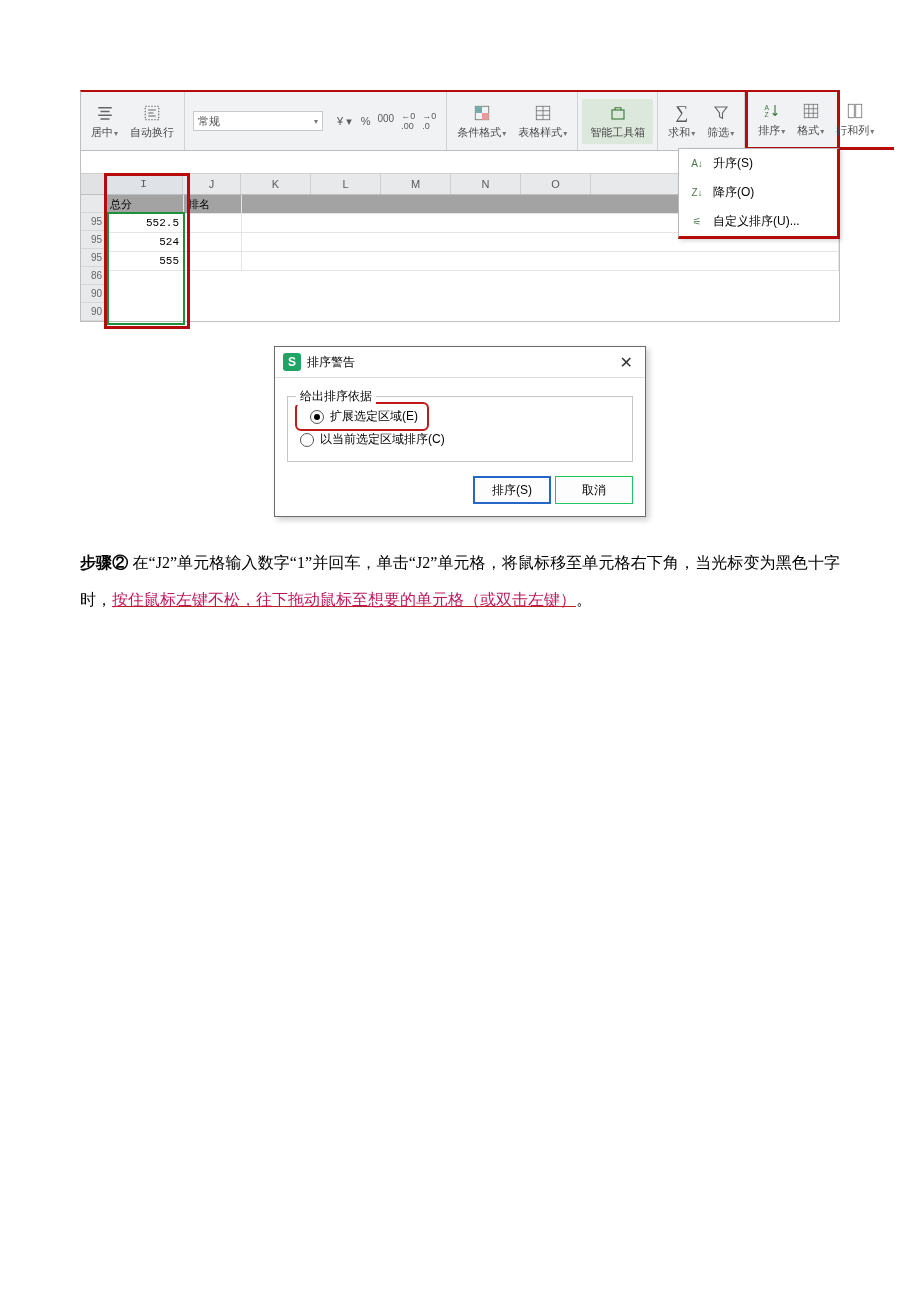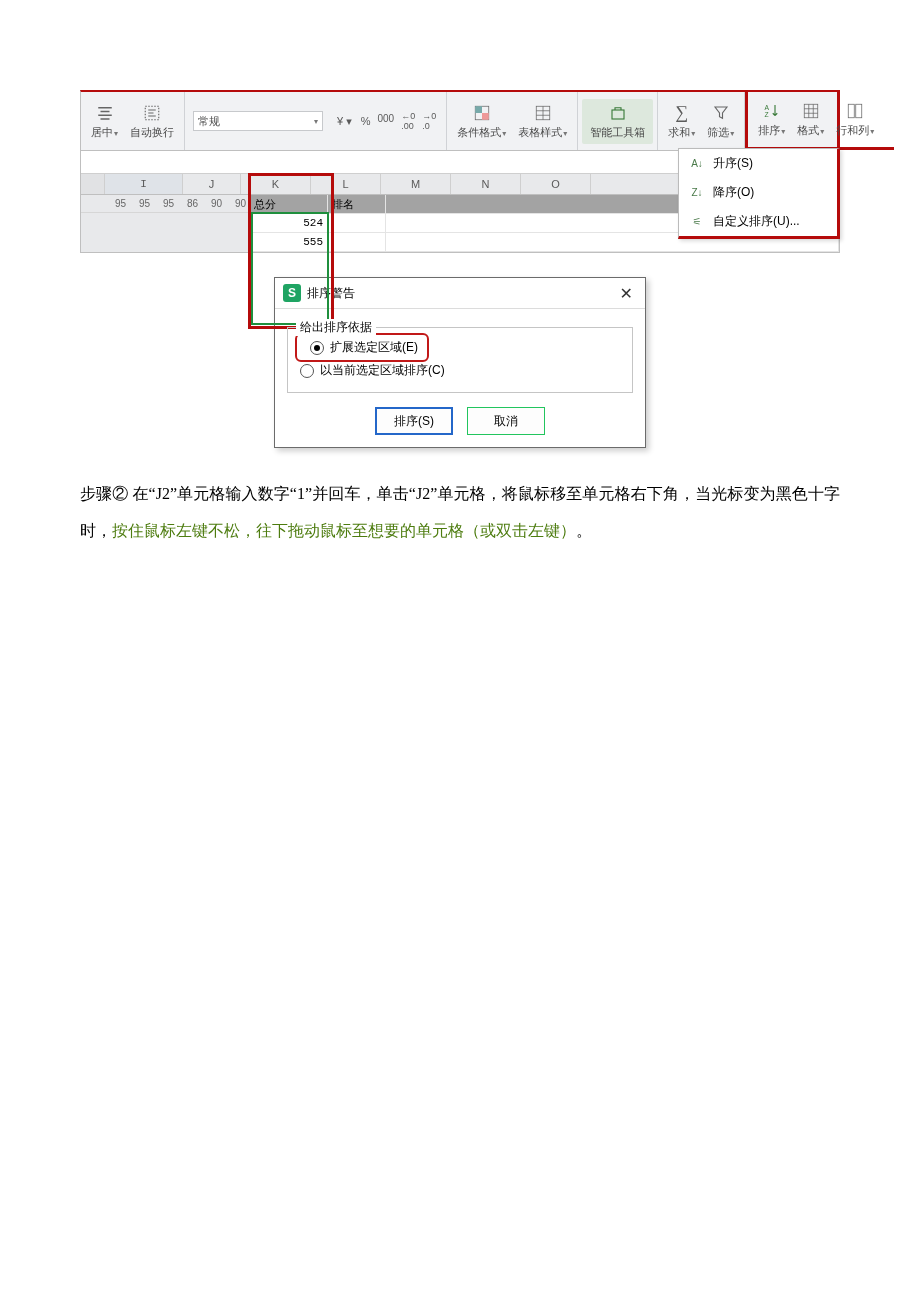--- a/index.html
+++ b/index.html
@@ -20,21 +20,21 @@
   .sort-group{border:3px solid #b50b0b;border-right:0;border-top:0;box-sizing:border-box;padding-right:14px;text-align:center;}
   
   .sort-menu{position:absolute;right:-3px;top:56px;background:#fff;border:1px solid #bbb;border-right:3px solid #b50b0b;border-bottom:3px solid #b50b0b;width:158px;box-shadow:2px 2px 4px rgba(0,0,0,.15);z-index:5;font-size:12px;}
   .sort-menu .mi{display:flex;align-items:center;gap:8px;padding:6px 10px;cursor:pointer;}
   .mi .mi-ico{width:16px;height:16px;display:flex;align-items:center;justify-content:center;font-size:10px;color:#4a7a4a;}
   
   .grid-wrap{border:1px solid #bfbfbf;border-top:0;}
   .fxbar{height:22px;border-bottom:1px solid #cfcfcf;background:#fff;}
   .colhead{display:flex;height:20px;background:#e8e9eb;border-bottom:1px solid #bfbfbf;font-size:11px;color:#5a5a5a;}
   .rowarea{display:flex;}
-  .rowlabels{display:flex;background:#e8e9eb;border-right:1px solid #cfcfcf;}
+  .rowlabels{display:flex;flex-direction:column;background:#e8e9eb;border-right:1px solid #cfcfcf;}
   .rh{width:24px;height:18px;display:flex;align-items:center;justify-content:flex-end;padding-right:3px;font-size:10px;color:#666;border-bottom:1px solid #d6d6d6;box-sizing:border-box;}
   .cells{position:relative;flex:1;}
   .crow{display:flex;height:18px;border-bottom:1px solid #e4e4e4;}
   .cell{border-right:1px solid #e4e4e4;height:18px;box-sizing:border-box;font-size:11px;display:flex;align-items:center;padding:0 4px;}
   .cI{width:78px;justify-content:flex-end;font-family:"Consolas","Courier New",monospace;}
   .cJ{width:58px;}
   .ch{display:flex;align-items:center;justify-content:center;border-right:1px solid #cfcfcf;box-sizing:border-box;}
   .ch.corner{width:24px;background:#e1e2e4;}
   .ch.cI{justify-content:center;background:#dfe3e8;position:relative;}
   .sel-outline{position:absolute;border:3px solid #b50b0b;pointer-events:none;}
@@ -48,28 +48,28 @@
   .dlg-title .tleft{display:flex;align-items:center;gap:6px;}
   .sicon{width:18px;height:18px;background:#1fa463;border-radius:3px;color:#fff;display:flex;align-items:center;justify-content:center;font-size:12px;font-weight:bold;}
   .dlg-body{padding:10px 12px 4px;}
   .dlg-body p{margin:0 0 10px;line-height:1.5;}
   .fieldset{border:1px solid #c5c5c5;padding:8px 10px 10px;position:relative;margin-top:8px;}
   .fieldset .legend{position:absolute;top:-9px;left:8px;background:#fff;padding:0 4px;font-size:12px;}
   .radio{display:flex;align-items:center;gap:6px;padding:3px 2px;cursor:pointer;}
   .radio .r{width:12px;height:12px;border:1px solid #555;border-radius:50%;display:flex;align-items:center;justify-content:center;}
   .radio.sel .r::after{content:"";width:6px;height:6px;background:#000;border-radius:50%;}
   .radio.sel{outline:2px solid #c11818;outline-offset:1px;border-radius:3px;width:fit-content;padding:3px 8px 3px 12px;}
-  .dlg-btns{display:flex;justify-content:center;gap:14px;padding:10px 12px 12px;}
+  .dlg-btns{display:flex;justify-content:flex-end;gap:4px;padding:10px 12px 12px;}
   .dlg-btns button{width:78px;height:28px;font-size:12px;background:#fdfdfd;border:1px solid #22c55e;cursor:pointer;}
   .dlg-btns button.primary{border:2px solid #2467c9;}
   .close-x{font-size:16px;cursor:pointer;padding:0 4px;color:#333;}
   
   .instr{margin-top:28px;font-size:16px;line-height:2.3;font-family:"SimSun","宋体";text-align:justify;}
-  .instr .bold{font-weight:normal;font-family:"SimHei","黑体";}
-  .instr .red{color:#4d7c0f;text-decoration-color:#c02020;}
+  .instr .bold{font-weight:bold;font-family:"SimHei","黑体";}
+  .instr .red{color:#be185d;text-decoration:underline;text-decoration-color:#c02020;}
 </style>
 </head>
 <body>
 
 <div class="page">
 
   <div class="ribbon-wrap">
     <div class="ribbon">
       <div class="rgroup">
         <div class="rbtn">
@@ -251,20 +251,25 @@
         <div class="rh">90</div>
         <div class="rh">90</div>
       </div>
       <div class="cells">
         <div class="hdr-row">
           <div class="cell cI" style="justify-content:flex-start">总分</div>
           <div class="cell cJ">排名</div>
           <div class="cell" style="flex:1"></div>
         </div>
         <div class="crow">
+            <div class="cell cI">552.5</div>
+            <div class="cell cJ"></div>
+            <div class="cell" style="flex:1"></div>
+          </div>
+        <div class="crow">
             <div class="cell cI">524</div>
             <div class="cell cJ"></div>
             <div class="cell" style="flex:1"></div>
           </div>
         <div class="crow">
             <div class="cell cI">555</div>
             <div class="cell cJ"></div>
             <div class="cell" style="flex:1"></div>
           </div>
 

